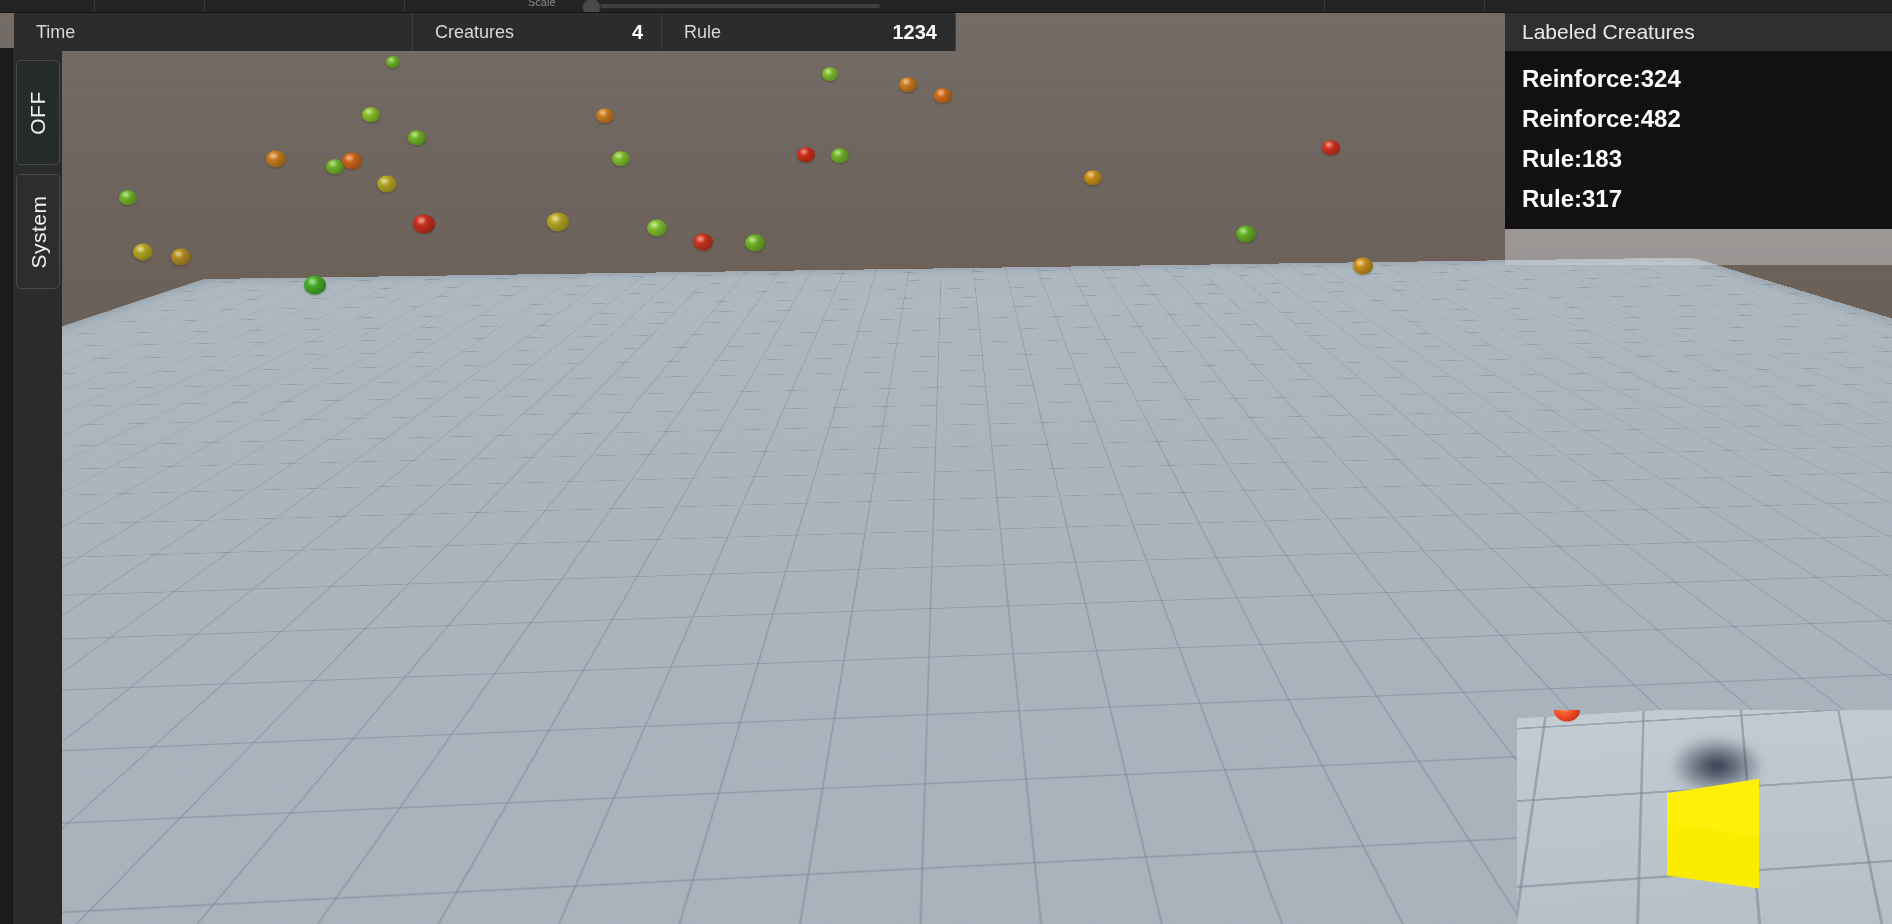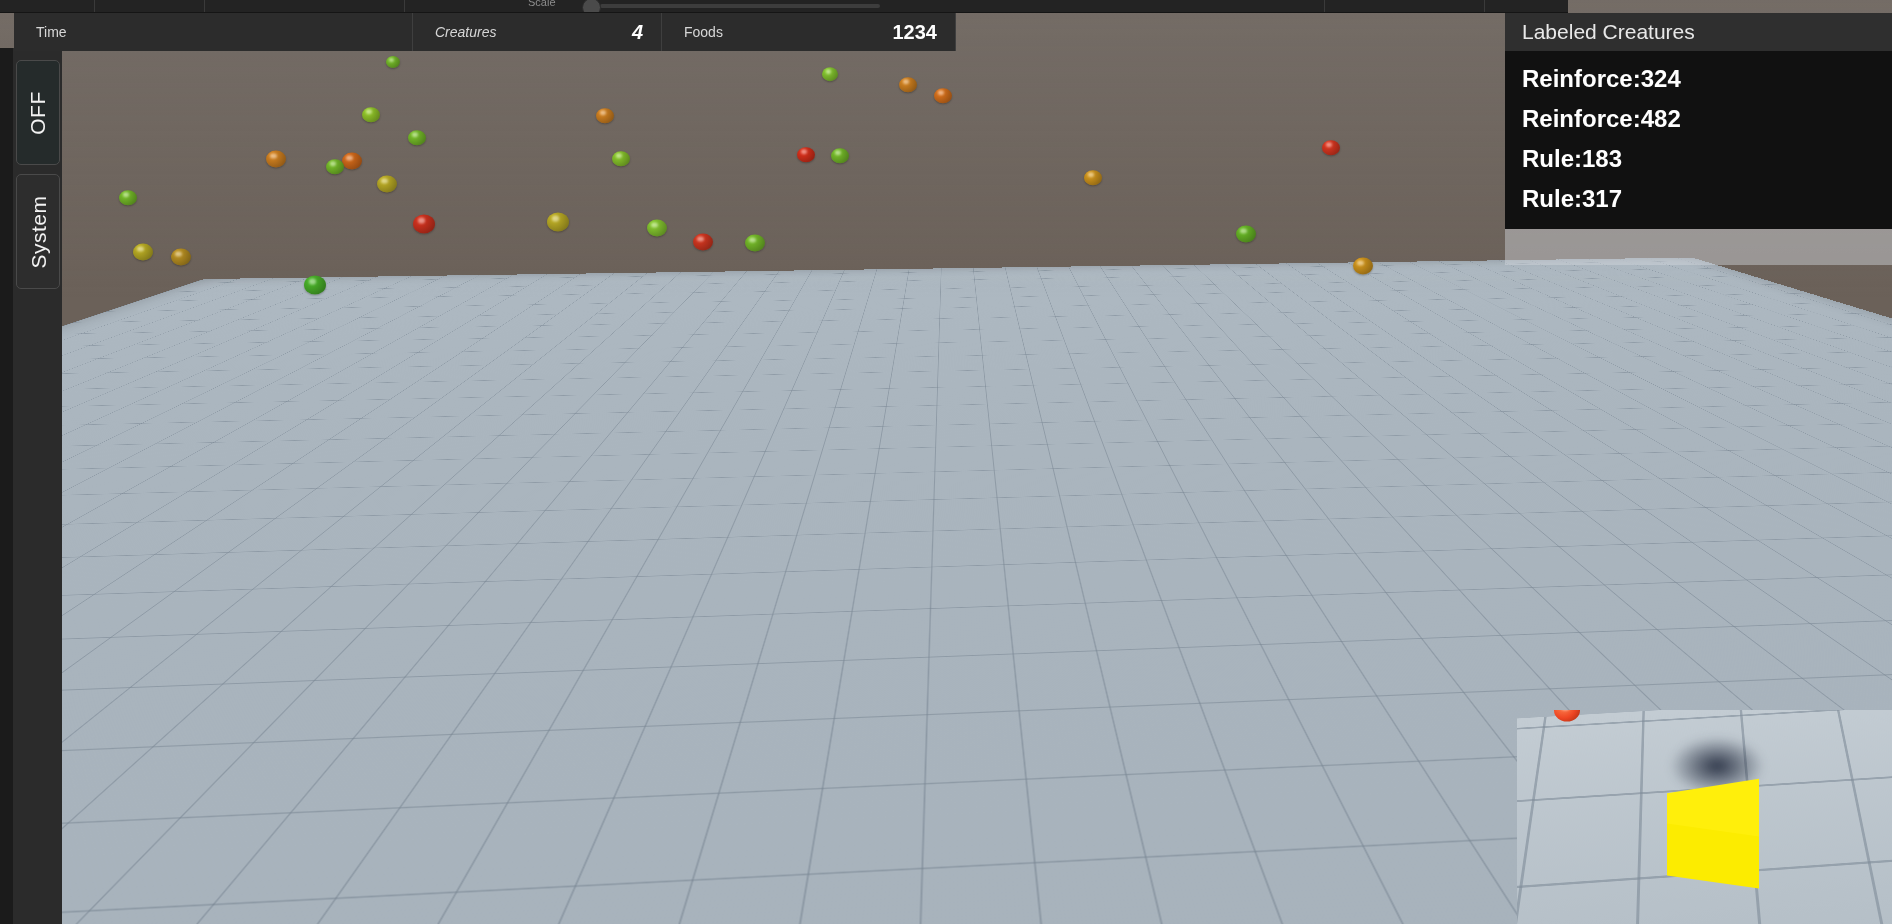--- a/index.html
+++ b/index.html
@@ -101,21 +101,21 @@
     width: 9px; height: 9px;
     border-radius: 50%;
     background: #1fd8ea;
     transform: translate(-50%, -50%);
     box-shadow: 0 0 0 1px rgba(0,0,0,0.5);
   }
 
   
   #hud-strip-top {
     position: absolute;
-    left: 0; top: 0; width: 1568px; height: 12px;
+    left: 0; top: 0; width: 1892px; height: 12px;
     background: #232323;
     border-bottom: 1px solid #151515;
     overflow: hidden;
   }
   #hud-strip-top .strip-cell {
     position: absolute;
     top: 0; height: 12px;
     border-right: 1px solid #3a3a3a;
     box-sizing: border-box;
   }
@@ -153,35 +153,35 @@
   .hud-group {
     display: flex;
     align-items: center;
     background: #2c2c2c;
     border-right: 1px solid #3f3f3f;
     padding: 0 0 0 0;
     height: 38px;
   }
   .hud-label {
     color: #d7d7d7;
-    font-size: 14px;
+    font-size: 18px;
     padding: 0 16px 0 22px;
     white-space: nowrap;
   }
   .hud-value {
     color: #ffffff;
     font-size: 20px;
     font-weight: bold;
     padding: 0 18px 0 0;
     white-space: nowrap;
     text-align: right;
   }
   .g-time   { width: 398px; }
   .g-time .hud-value   { flex: 1; }
-  .g-crea   { width: 248px; font-style: italic; }
+  .g-crea   { width: 248px; }
   .g-crea .hud-value   { flex: 1; }
   .g-food   { width: 293px; }
   .g-food .hud-value   { flex: 1; text-align: right; }
   .g-energy { width: 250px; }
   .g-energy .hud-value { flex: 1; }
 
   
   #labeled-panel {
     position: absolute;
     left: 1505px; top: 13px;
@@ -407,21 +407,21 @@
     <div class="hud-group g-time">
       <div class="hud-label">Time</div>
     </div>
 
     <div class="hud-group g-crea">
       <div class="hud-label">Creatures</div>
       <div class="hud-value">4</div>
     </div>
 
     <div class="hud-group g-food">
-      <div class="hud-label">Foods</div>
+      <div class="hud-label">Rule</div>
       <div class="hud-value">1234</div>
     </div>
 
 
   </div>
 
   <div id="labeled-panel">
     <div class="lp-title">Labeled Creatures</div>
     <div class="lp-body">
       <div class="lp-item">Reinforce:324</div>

